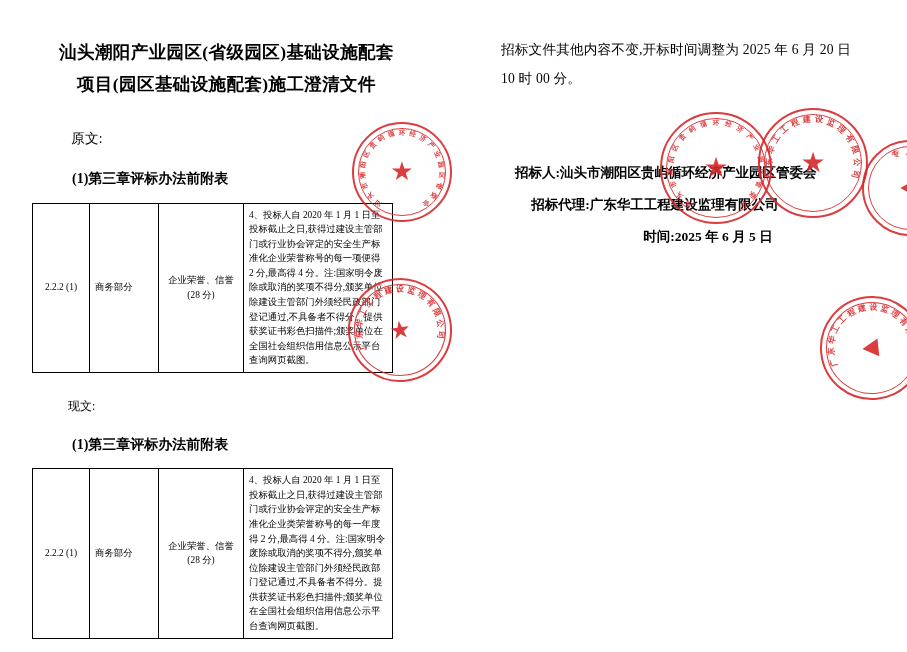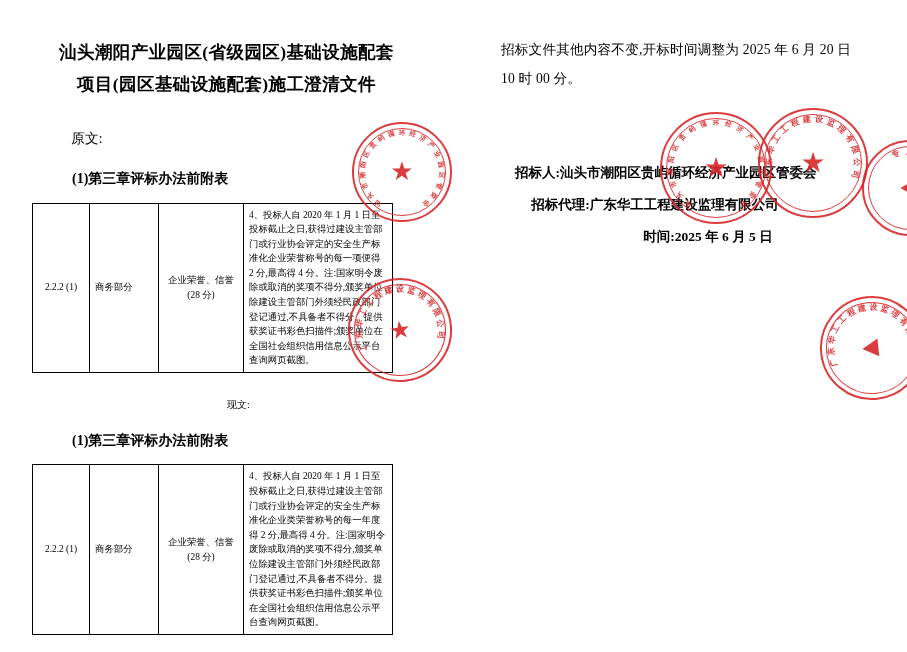--- a/index.html
+++ b/index.html
@@ -57,24 +57,23 @@
 
   .sec-head {
     margin: 14px 40px 0 44px;
     font-size: 14px;
     font-weight: bold;
     text-indent: 2em;
     line-height: 1.9;
   }
   .sub-label {
     margin: 22px 40px 0 44px;
-    font-size: 10px;
+    font-size: 12px;
     text-indent: 2em;
     line-height: 1.9;
-    text-align: center;
   }
 
   
   .tbl-wrap {
     margin: 10px 60px 0 32px;
   }
   table.crit {
     border-collapse: collapse;
     width: 100%;
     table-layout: fixed;

